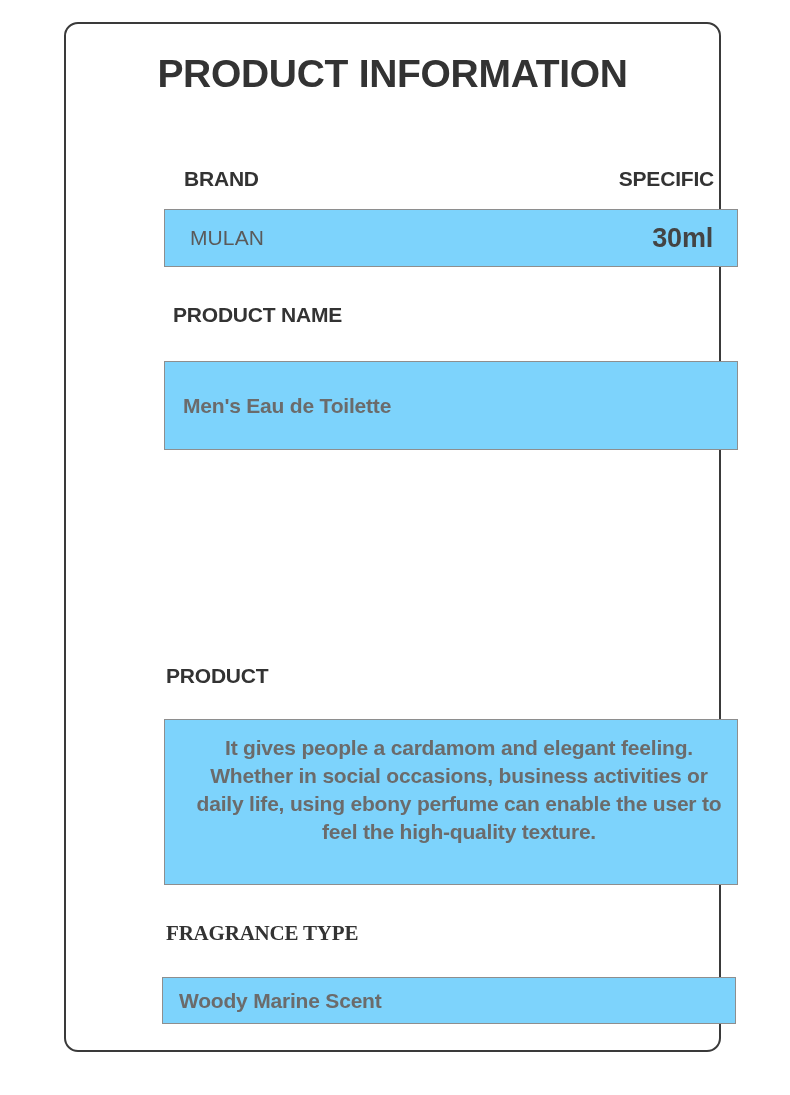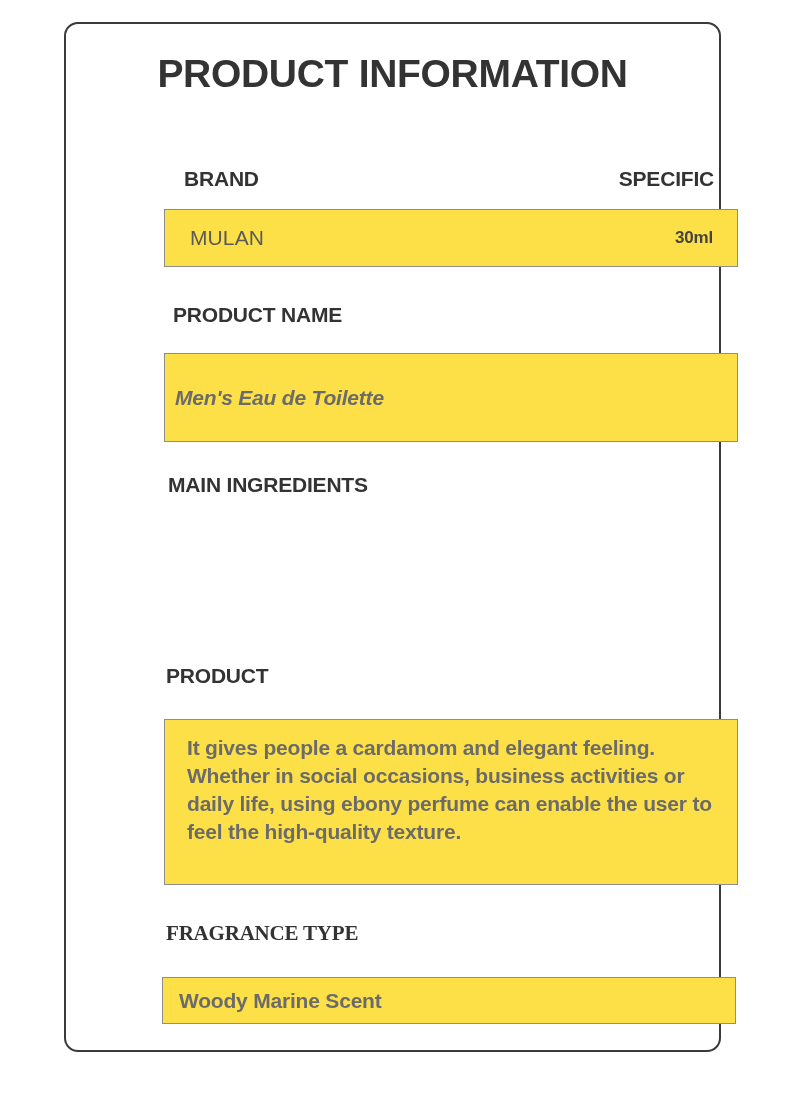--- a/index.html
+++ b/index.html
@@ -42,34 +42,35 @@
     text-align: center;
     font-size: 39px;
     font-weight: bold;
     letter-spacing: -0.3px;
     color: #333333;
   }
 
   
   .section {
     position: absolute;
+    text-align: center;
   }
 
   .field-label {
     font-size: 21px;
     font-weight: bold;
     color: #333333;
     letter-spacing: -0.2px;
     white-space: nowrap;
   }
 
   .value-box {
     box-sizing: border-box;
     border: 1px solid #8e8e8e;
-    background: #fde047;
+    background: #7dd3fc;
   }
 
   .value-text {
     color: #6b6b6b;
     font-size: 21px;
     font-weight: bold;
     letter-spacing: -0.2px;
     line-height: 28px;
   }
 
@@ -92,37 +93,36 @@
     justify-content: space-between;
     padding: 0 24px 0 25px;
   }
   .brand-value {
     font-size: 21px;
     font-weight: normal;
     color: #5a5a5a;
     letter-spacing: 0.1px;
   }
   .specific-value {
-    font-size: 17px;
+    font-size: 27px;
     font-weight: bold;
     color: #444444;
     letter-spacing: -0.2px;
   }
 
   
   #product-name-label { left: 107px; top: 279px; }
   #product-name-box {
     left: 98px;
-    top: 329px;
+    top: 337px;
     width: 574px;
     height: 89px;
-    padding: 0 10px;
+    padding: 0 18px;
     display: flex;
     align-items: center;
-    font-style: italic;
   }
 
   
   #ingredients-label { left: 102px; top: 449px; }
   #ingredients-box {
     left: 98px;
     top: 499px;
     width: 574px;
     height: 108px;
     padding: 22px 22px 0 22px;
@@ -170,21 +170,20 @@
       <span class="brand-value">MULAN</span>
       <span class="specific-value">30ml</span>
     </div>
 
     <div class="section field-label" id="product-name-label">PRODUCT NAME</div>
 
     <div class="section value-box" id="product-name-box">
       <span class="value-text">Men's Eau de Toilette</span>
     </div>
 
-    <div class="section field-label" id="ingredients-label">MAIN INGREDIENTS</div>
 
 
     <div class="section field-label" id="efficacy-label">PRODUCT</div>
 
     <div class="section value-box" id="efficacy-box">
       <span class="value-text">It gives people a cardamom and elegant feeling. Whether in social occasions, business activities or daily life, using ebony perfume can enable the user to feel the high-quality texture.</span>
     </div>
 
     <div class="section field-label" id="fragrance-label">FRAGRANCE TYPE</div>
 

